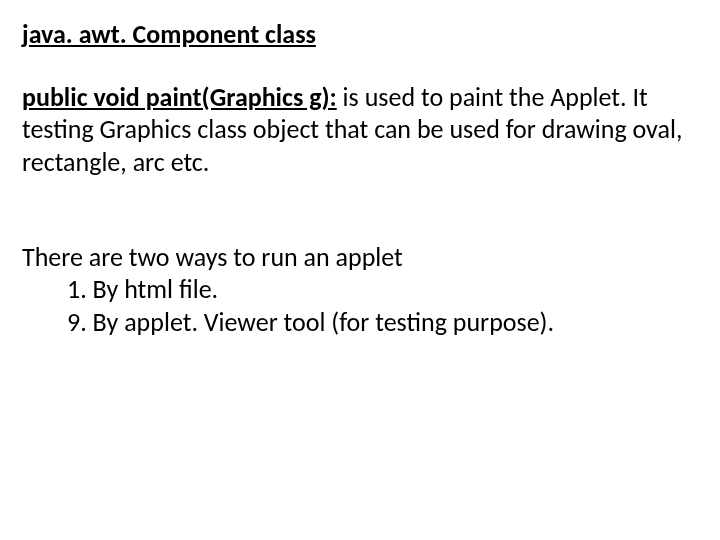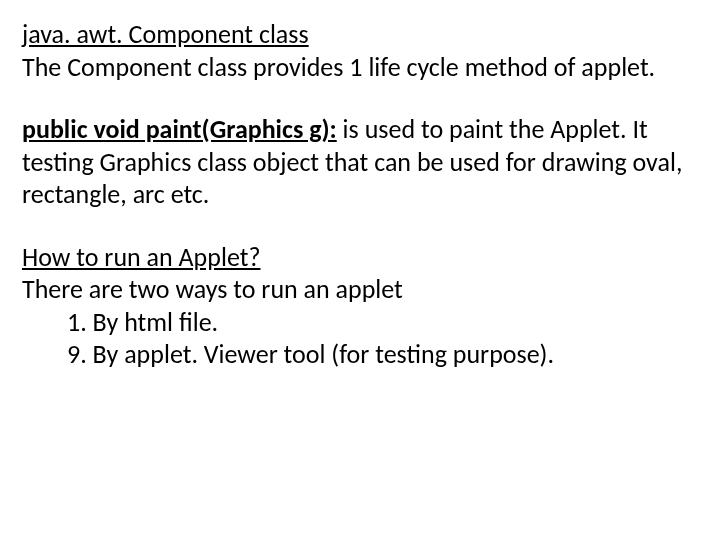--- a/index.html
+++ b/index.html
@@ -11,21 +11,21 @@
       width: 720px;
       height: 540px;
       background: #ffffff;
       font-family: Calibri, Arial, sans-serif;
       font-size: 26px;
       color: #000000;
       padding: 18px 22px;
       line-height: 1.25;
     }
     .heading {
-      font-weight: normal;
+      font-weight: bold;
       text-decoration: underline;
       margin-top: 40px;
     }
     .method-label {
       font-weight: bold;
       text-decoration: underline;
     }
     .section {
       margin-bottom: 30px;
     }
@@ -35,25 +35,24 @@
     .list-item {
       display: block;
       margin-left: 45px;
     }
   </style>
 </head>
 <body>
 
 <div class="section">
   <span class="heading">java. awt. Component class</span><br>
-  <span>The Component class provides 1 life cycle method of applet.</span>
 </div>
 
 <div class="section">
   <span class="method-label">public void paint(Graphics g):</span><span> is used to paint the Applet. It testing Graphics class object that can be used for drawing oval, rectangle, arc etc.</span>
 </div>
 
 <div class="section">
-  <span class="heading">How to run an Applet?</span><br>
+  <br>
   <span>There are two ways to run an applet</span><br>
   <span class="list-item">1. By html file.</span>
   <span class="list-item">9. By applet. Viewer tool (for testing purpose).</span>
 </div>
 
 </body></html>

